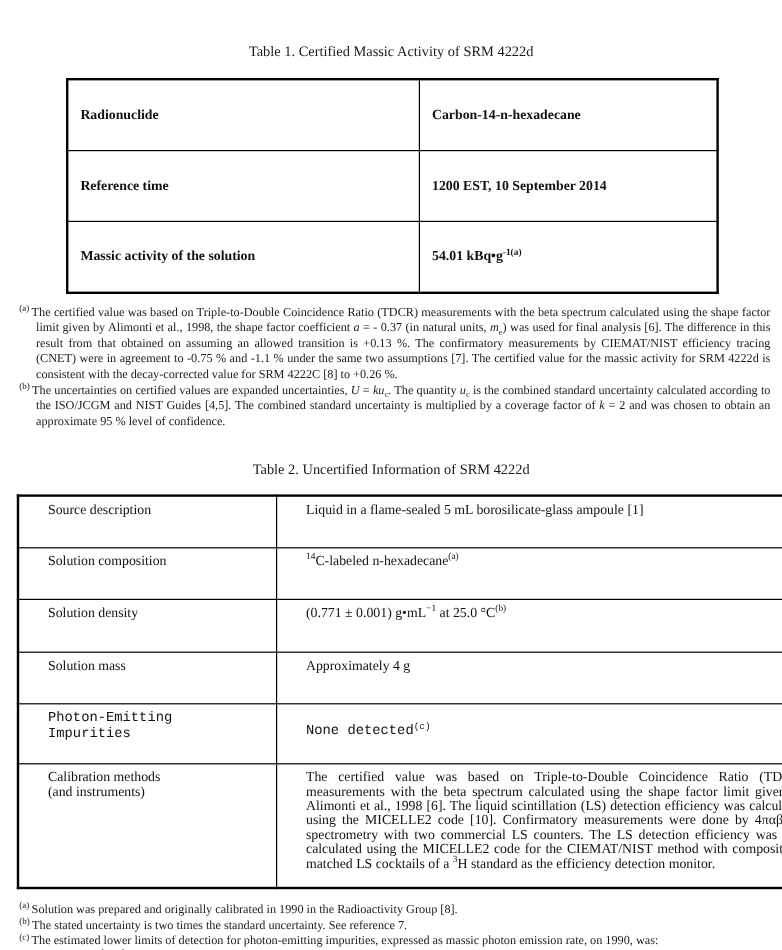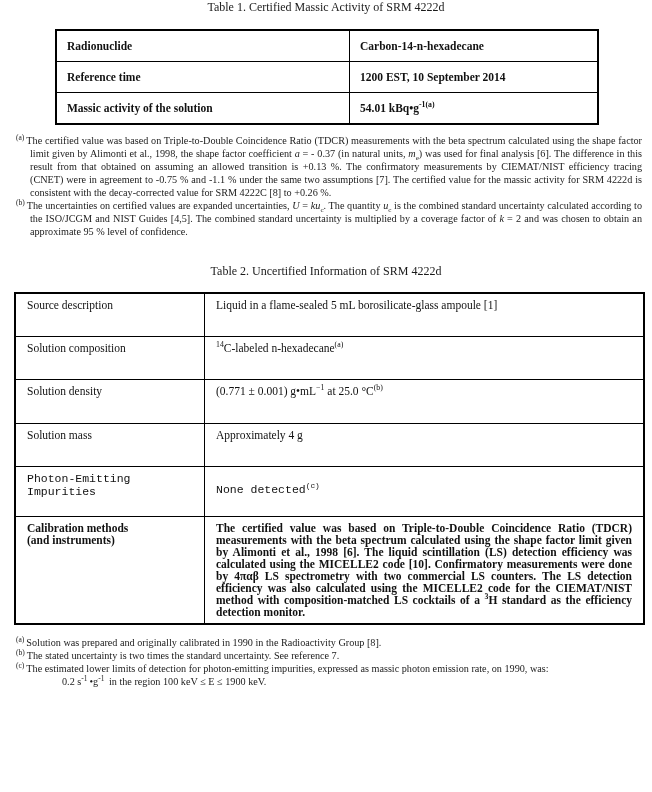--- a/index.html
+++ b/index.html
@@ -11,37 +11,37 @@
     font-family: "Liberation Serif", "DejaVu Serif", serif;
     overflow: hidden;
   }
   .page { position: relative; width: 652px; height: 792px; }
 
   .caption {
     text-align: center;
     font-size: 12px;
     color: #1a1a1a;
   }
-  .caption1 { }
+  .caption1 { padding-top: 36px; }
   .caption2 { margin-top: 26px; }
 
   
   table.t1 {
     margin: 14px 0 0 55px;
     width: 537px;
     border-collapse: collapse;
     border: 2px solid #000;
     font-size: 11.5px;
     font-weight: bold;
     table-layout: fixed;
   }
   .t1 td {
     border: 1px solid #000;
     height: 30px;
-    padding: 0 10px;
+    padding: 14px 10px;
     vertical-align: middle;
   }
   .t1 td.c1 { width: 272px; }
   .t1 td.c2 { width: 227px; }
 
   
   .fnblock {
     margin: 9px 10px 0 16px;
     font-size: 10.2px;
     line-height: 13px;
@@ -59,31 +59,31 @@
     margin: 13px 0 0 14px;
     width: 624px;
     border-collapse: collapse;
     border: 2px solid #000;
     font-size: 11.5px;
     table-layout: fixed;
   }
   .t2 td {
     border: 1px solid #000;
     vertical-align: top;
-    padding: 5px 11px;
+    padding: 5px 24px;
   }
   .t2 td.c1 { width: 166px; }
   .t2 td.c2 { width: 416px; margin-left: 36px; }
   .t2 tr.r1 td { height: 32px; }
   .t2 tr.r2 td { height: 32px; }
   .t2 tr.r3 td { height: 33px; }
   .t2 tr.r4 td { height: 32px; }
   .t2 tr.r5 td { height: 28px; font-family: Liberation Mono, monospace; }
   .t2 tr.r6 td { height: 32px; }
-  .t2 tr.r7 td { height: 92px; font-weight: bold; }
+  .t2 tr.r7 td { height: 92px; }
   .t2 td.lowered { padding-top: 16px; }
   .t2 td.justify { text-align: justify; }
   .t2 sup { font-size: 0.68em; }
   .t1 sup { font-size: 0.68em; }
 
   .fnblock2 { margin-top: 11px; }
 </style>
 </head>
 <body>
 

